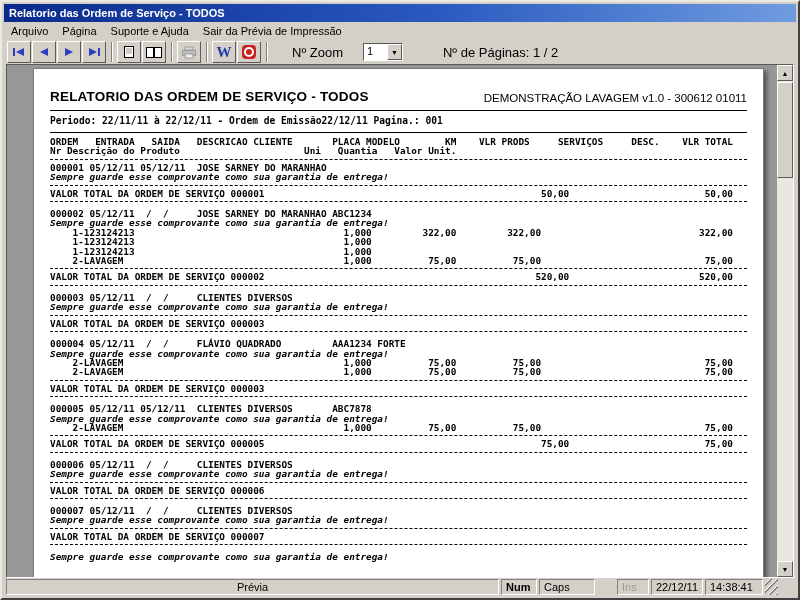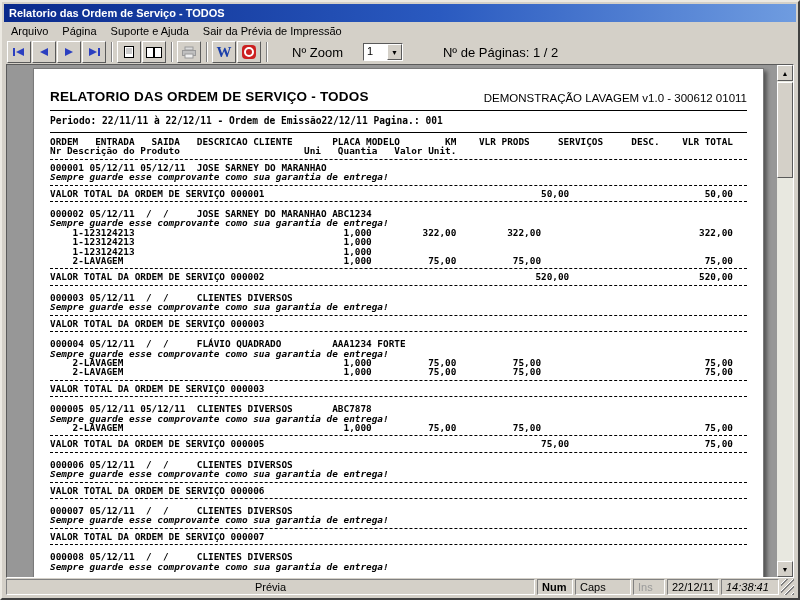--- a/index.html
+++ b/index.html
@@ -54,26 +54,26 @@
   .rl-blank { height:4px; }
   
   .vscroll { position:absolute; top:0; right:0; width:16px; height:100%; background:#e8e8e0; }
   .vs-btn { position:absolute; left:0; width:16px; height:16px; background:#d4d0c8;
             border:1px solid; border-color:#fff #5a5a5a #5a5a5a #fff; box-sizing:border-box;
             display:flex; align-items:center; justify-content:center; font-size:7px; }
   .vs-up { top:0; } .vs-down { bottom:0; }
   .vs-thumb { position:absolute; left:0; top:17px; width:16px; height:96px; background:#d4d0c8;
               border:1px solid; border-color:#fff #5a5a5a #5a5a5a #fff; box-sizing:border-box; }
   
-  .statusbar { position:absolute; left:4px; right:4px; bottom:3px; height:16px;
+  .statusbar { position:absolute; left:4px; right:20px; bottom:3px; height:16px;
                display:flex; gap:2px; font-size:11px; }
   .sb-panel { border:1px solid; border-color:#808080 #fff #fff #808080;
               display:flex; align-items:center; padding:0 4px; box-sizing:border-box; white-space:nowrap; }
   .sb-main { flex:1; justify-content:center; }
-  .sb-dim { color:#9a9a9a; }
+  .sb-dim { color:#9a9a9a;margin-left:20px; }
   .sb-grip { width:13px; background:
       repeating-linear-gradient(135deg, transparent 0 3px, #fff 3px 4px, #808080 4px 5px); }
   svg { display:block; }
 </style>
 </head>
 <body>
 
 <div class="window">
 
   <div class="titlebar">
@@ -225,21 +225,20 @@
           <div class="rl rl-dash"></div>
           <div class="rl rl-total">VALOR TOTAL DA ORDEM DE SERVIÇO 000006</div>
           <div class="rl rl-dash"></div>
           <div class="rl rl-blank"></div>
           <div class="rl rl-order">000007 05/12/11  /  /     CLIENTES DIVERSOS</div>
           <div class="rl rl-note">Sempre guarde esse comprovante como sua garantia de entrega!</div>
           <div class="rl rl-dash"></div>
           <div class="rl rl-total">VALOR TOTAL DA ORDEM DE SERVIÇO 000007</div>
           <div class="rl rl-dash"></div>
           <div class="rl rl-blank"></div>
-          <div class="rl rl-order">000008 05/12/11  /  /     CLIENTES DIVERSOS</div>
           <div class="rl rl-note">Sempre guarde esse comprovante como sua garantia de entrega!</div>
         </div>
     </div>
     <div class="vscroll">
       <div class="vs-btn vs-up">
         <span>▲</span>
       </div>
       <div class="vs-thumb"></div>
       <div class="vs-btn vs-down">
         <span>▼</span>
@@ -256,19 +255,19 @@
     </div>
     <div class="sb-panel" style="width:56px;">
       <span>Caps</span>
     </div>
     <div class="sb-panel sb-dim" style="width:32px;">
       <span>Ins</span>
     </div>
     <div class="sb-panel" style="width:52px;">
       <span>22/12/11</span>
     </div>
-    <div class="sb-panel" style="width:58px;font-style:italic;">
+    <div class="sb-panel" style="width:58px;">
       <span>14:38:41</span>
     </div>
     <div class="sb-grip"></div>
   </div>
 
 </div>
 
 </body></html>

